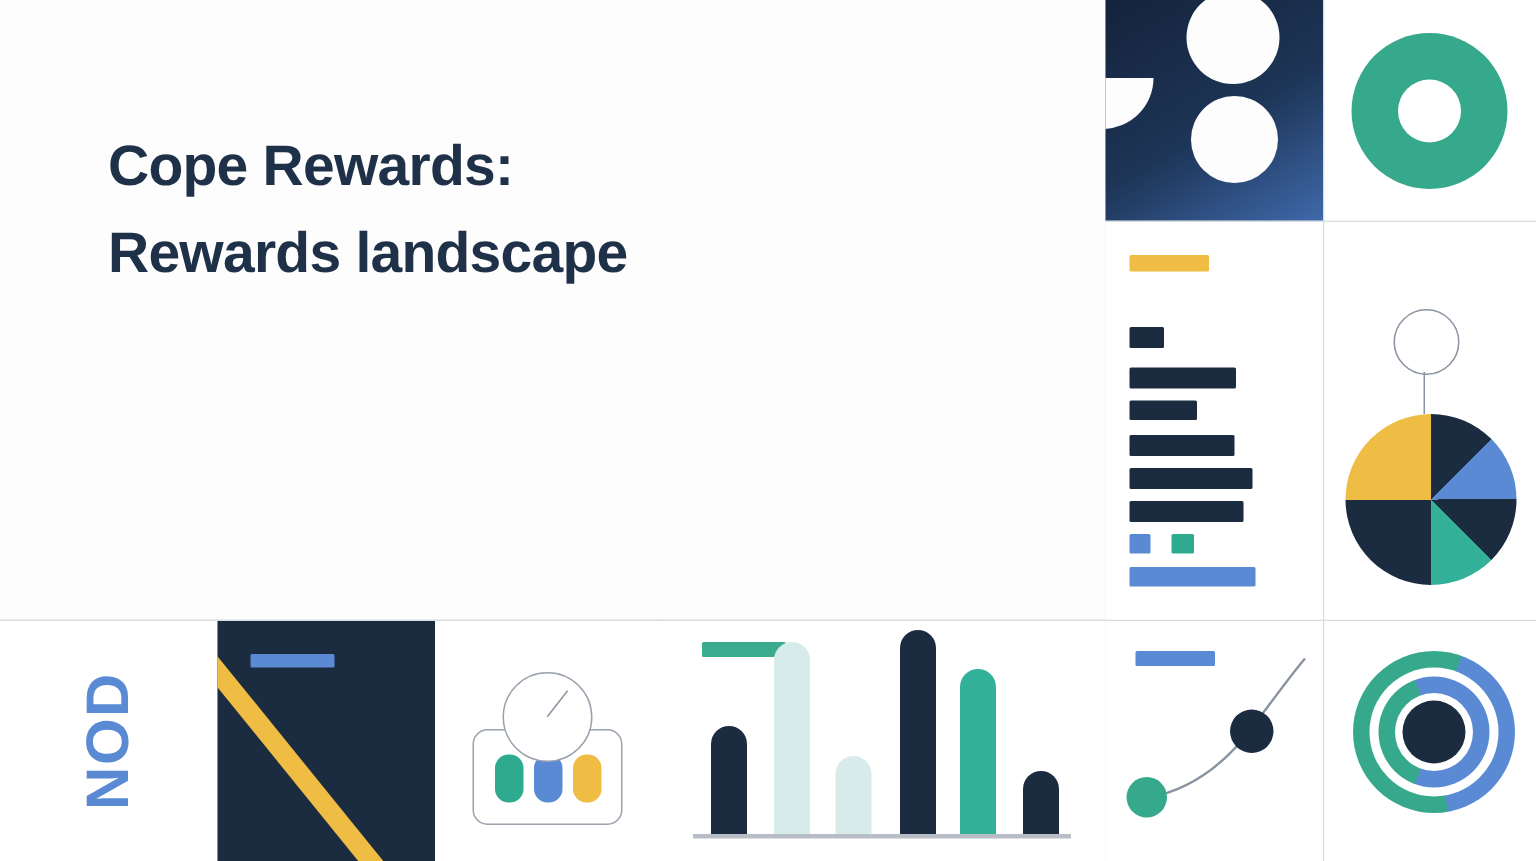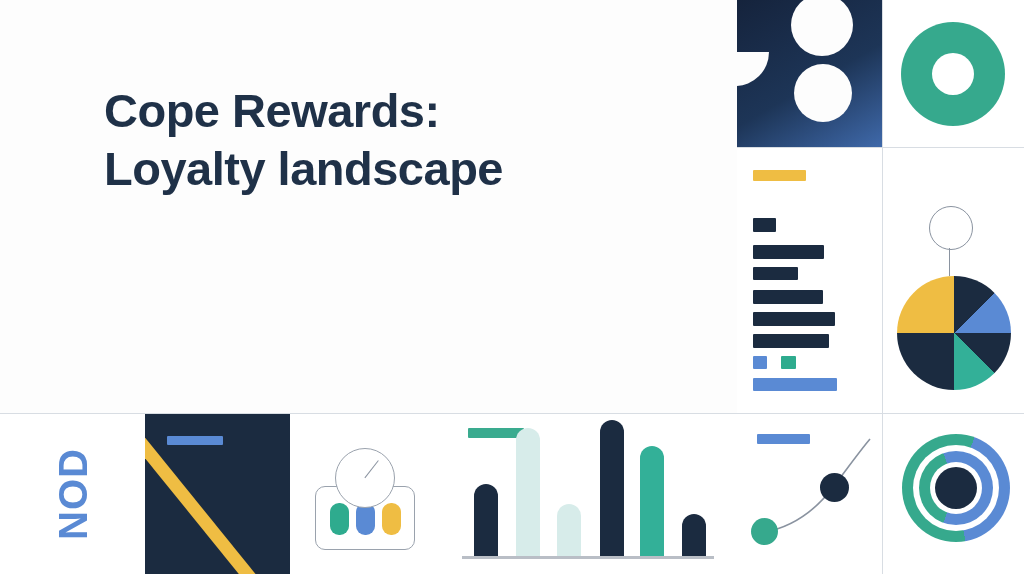--- a/index.html
+++ b/index.html
@@ -8,22 +8,22 @@
     background:#ffffff;
     font-family:"Liberation Sans",sans-serif;
     overflow:hidden;
     position:relative;
   }
   .stage{position:absolute;inset:0;background:#fdfdfd;}
 
   
   .headline{
     position:absolute;left:72px;top:82px;width:620px;
-    font-size:47px;line-height:58px;font-weight:700;
-    color:#1f3148;letter-spacing:-0.5px;margin-left:32px;
+    font-size:38px;line-height:58px;font-weight:700;
+    color:#1f3148;letter-spacing:-0.5px;
   }
   .headline .accent{color:#36a98d;}
 
   
   .rule{position:absolute;background:#d8dde3;}
   .rule.h{height:1px;left:0;width:1024px;}
   .rule.v{width:1px;}
 
   
   .panel{position:absolute;overflow:hidden;background:#ffffff;}
@@ -116,21 +116,21 @@
   .ring.gap2{left:47px;top:48px;width:52px;height:52px;background:#ffffff;}
   .ring.core{left:52px;top:53px;width:42px;height:42px;background:#1b2b40;}
 </style>
 </head>
 <body>
 
 <div class="stage">
 
   <div class="headline">
     <div>Cope Rewards:</div>
-    <div>Loyalty landscape</div>
+    <div>Rewards landscape</div>
   </div>
 
   <div class="rule h" style="top:147px;left:737px;width:287px;"></div>
   <div class="rule h" style="top:413px;"></div>
   <div class="rule v" style="left:737px;top:0;height:574px;"></div>
   <div class="rule v" style="left:882px;top:0;height:574px;"></div>
   <div class="rule v" style="left:145px;top:413px;height:161px;"></div>
   <div class="rule v" style="left:290px;top:413px;height:161px;"></div>
   <div class="rule v" style="left:440px;top:413px;height:161px;"></div>
 

